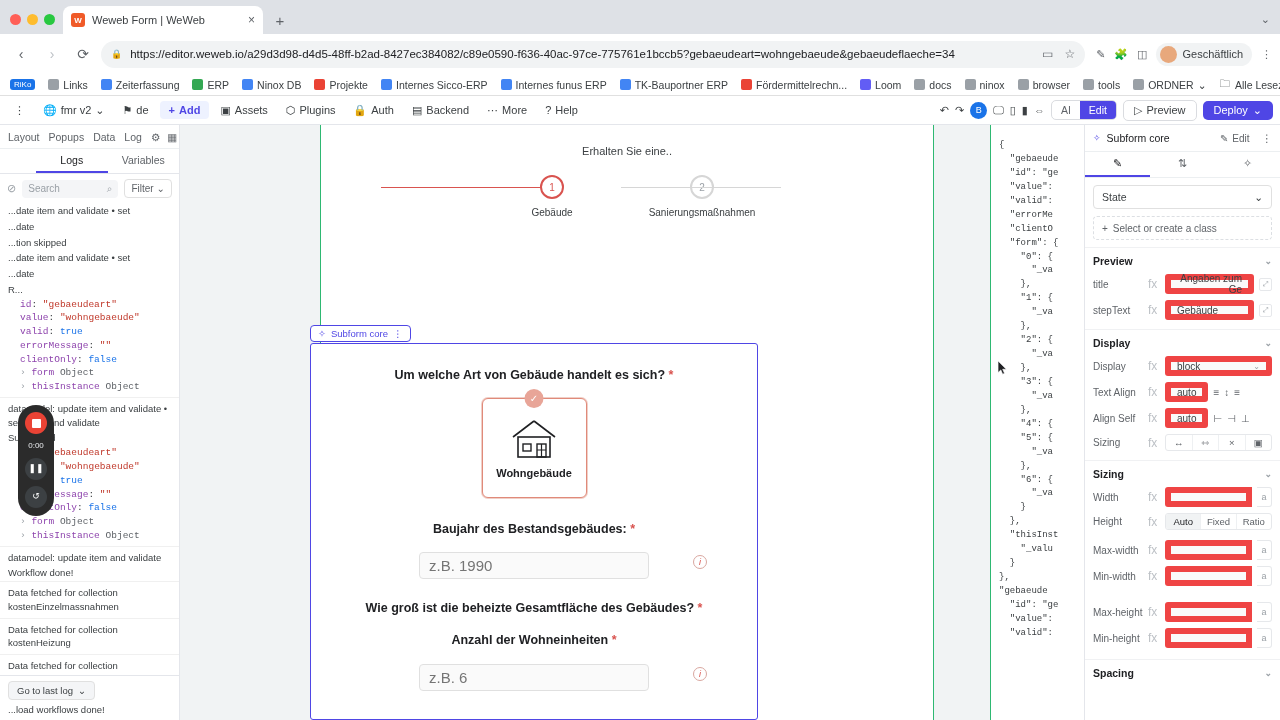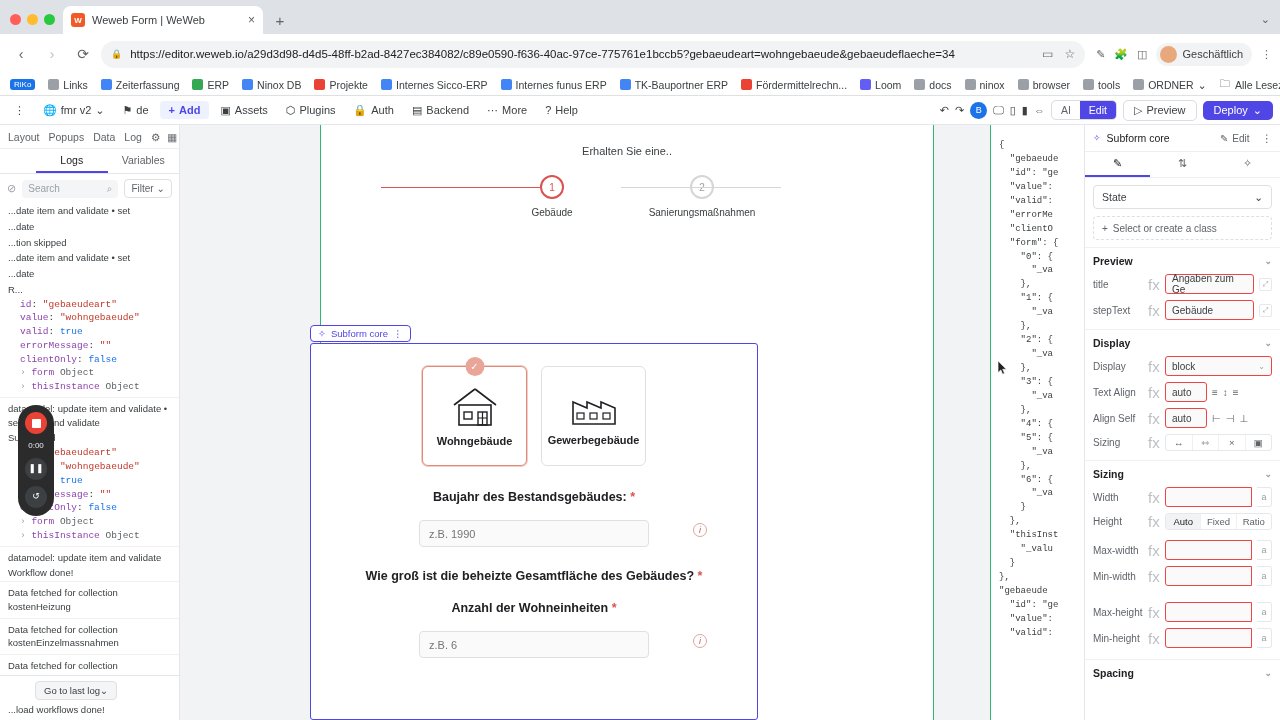--- a/index.html
+++ b/index.html
@@ -100,21 +100,21 @@
     position:absolute; left:18px; top:202px; width:36px; background:#2b2b2b; border-radius:18px;
     display:flex; flex-direction:column; align-items:center; gap:6px; padding:7px 0 8px; color:#fff; z-index:5;
   }
   .rec-btn { width:22px; height:22px; border-radius:50%; background:#ea4335; display:flex; align-items:center; justify-content:center; }
   .rec-sq { width:9px; height:9px; background:#fff; border-radius:1px; }
   .rec-time { font-size:8px; color:#e8eaed; }
   .rec-ic { width:22px; height:22px; border-radius:50%; background:#3c4043; display:flex; align-items:center; justify-content:center; font-size:9px; }
 
   .left-bottom { border-top:1px solid #e4e6eb; padding:5px 8px; font-size:9.5px; color:#3c4043; }
   .goto-btn { background:#f4f5f7; border:1px solid #e0e0e0; border-radius:4px; padding:3px 8px;
-    display:inline-flex; align-items:center; font-size:9.5px;margin-left:27px; }
+    display:inline-flex; gap:5px; align-items:center; font-size:9.5px; }
 
   
   .canvas { flex:1; background:#f1f3f4; position:relative; overflow:hidden; display:flex; }
   .canvas-inner { position:relative; width:100%; height:100%; }
   .page-frame { position:absolute; left:140px; top:0; width:614px; bottom:0; background:#fff;
     border-left:1px solid #2eb872; border-right:1px solid #2eb872; }
   .json-pane { position:absolute; left:810px; top:0; width:110px; bottom:0; background:#fff;
     border-left:1px solid #2eb872; font-family:"Liberation Mono", monospace; font-size:9px; color:#3c4043;
     line-height:1.55; padding:14px 0 0 8px; overflow:hidden; white-space:pre; }
 
@@ -142,21 +142,21 @@
   .tile { width:105px; height:100px; border:1px solid #e0e0e0; border-radius:6px; display:flex;
     flex-direction:column; align-items:center; justify-content:center; gap:8px; position:relative; background:#fff; }
   .tile.selected { border:1.5px solid #e08a7a; box-shadow:0 0 0 1px #f0cfc7; }
   .tile-label { font-size:11px; font-weight:bold; color:#202124; }
   .tile-check { position:absolute; top:-10px; left:50%; transform:translateX(-50%);
     width:19px; height:19px; border-radius:50%; background:#e8a598; color:#fff; font-size:10px;
     display:flex; align-items:center; justify-content:center; }
   .field { width:230px; margin:0 auto 20px; position:relative; }
   .field input {
     width:100%; height:27px; border:1px solid #e0e0e0; border-radius:4px; background:#fafafa;
-    font-size:11px; color:#9aa0a6; padding:0 9px; font-family:"Liberation Sans", sans-serif;
+    font-size:15px; color:#9aa0a6; padding:0 9px; font-family:"Liberation Sans", sans-serif;
   }
   .field .unit { position:absolute; right:8px; top:7px; font-size:9.5px; color:#9aa0a6; }
   .info-i { position:absolute; right:-58px; top:3px; width:14px; height:14px; border-radius:50%;
     border:1px solid #d9a7a0; color:#d9534f; font-size:9px; display:flex; align-items:center; justify-content:center;
     font-style:italic; }
   .qrow { position:relative; }
 
   .cursor { position:absolute; left:818px; top:236px; width:10px; height:14px; z-index:9; }
 
   
@@ -173,23 +173,23 @@
   .select {
     width:100%; height:24px; border:1px solid #e0e0e0; border-radius:4px; display:flex; align-items:center;
     padding:0 8px; font-size:10.5px; color:#3c4043; justify-content:space-between; background:#fff;
   }
   .add-class { width:100%; height:24px; border:1px dashed #dcdfe3; border-radius:4px; display:flex;
     align-items:center; gap:5px; padding:0 8px; font-size:10px; color:#5f6368; margin-top:7px; }
   .sect-head { display:flex; align-items:center; padding:7px 8px 4px; font-size:10.5px; font-weight:bold; color:#202124; }
   .sect-head .chev { margin-left:auto; color:#9aa0a6; font-size:9px; }
   .prow { display:flex; align-items:center; gap:5px; padding:3px 8px; font-size:10px; color:#5f6368; }
   .prow .plabel { width:50px; flex:none; }
-  .prow .pfx { width:12px; flex:none; color:#bdc1c6; font-size:15px; }
-  .pinput { flex:1; height:20px; border:1px solid #ef4444; border-radius:3px; background:#fafafa;
-    display:flex; align-items:center; padding:0 6px; font-size:10px; color:#3c4043; justify-content:space-between; }
+  .prow .pfx { width:12px; flex:none; color:#bdc1c6; font-size:12px; }
+  .pinput { flex:1; height:20px; border:6px solid #ef4444; border-radius:3px; background:#fafafa;
+    display:flex; align-items:center; padding:0 6px; font-size:10px; color:#3c4043; justify-content:space-between;text-align:right; }
   .pinput .caret { color:#9aa0a6; font-size:8px; }
   .pexp { width:13px; height:13px; border:1px solid #e6e8eb; border-radius:2px; color:#9aa0a6; font-size:7px;
     display:flex; align-items:center; justify-content:center; flex:none; }
   .segsm { flex:1; display:flex; border:1px solid #e6e8eb; border-radius:3px; overflow:hidden; }
   .segsm div { flex:1; text-align:center; padding:2px 0; font-size:9.5px; color:#5f6368; border-right:1px solid #eef0f2; }
   .segsm div:last-child { border-right:none; }
   .segsm div.active { background:#f1f3f4; color:#202124; }
   .unitbox { width:15px; height:20px; border:1px solid #e6e8eb; border-left:none; border-radius:0 3px 3px 0;
     display:flex; align-items:center; justify-content:center; font-size:9px; color:#9aa0a6; flex:none; }
   .pinput.with-unit { border-radius:3px 0 0 3px; }
@@ -474,22 +474,22 @@
           </div>
           <div class="kv log-mono">
             <span style="color:#9aa0a6;">›</span>
             <span class="k-key">thisInstance</span><span> </span><span class="k-obj">Object</span>
           </div>
 
           <div class="log-sep"></div>
           <div class="log-line">datamodel: update item and validate</div>
           <div class="log-line">Workflow done!</div>
 
+          <div class="log-fetch">Data fetched for collection kostenEinzelmassnahmen</div>
           <div class="log-fetch">Data fetched for collection  kostenHeizung</div>
-          <div class="log-fetch">Data fetched for collection kostenEinzelmassnahmen</div>
           <div class="log-fetch">Data fetched for collection korrekturfaktorenDachneigung</div>
 
         </div>
 
         <div class="left-bottom">
           <div class="goto-btn">
             <span>Go to last log</span>
             <span>⌄</span>
           </div>
           <div style="margin-top:4px;">...load workflows done!</div>
@@ -516,42 +516,37 @@
             </div>
           </div>
 
           <div class="subform-tag">
             <span>✧</span>
             <span>Subform core</span>
             <span>⋮</span>
           </div>
 
           <div class="form-box">
+            <div class="q">
+              <span>Um welche Art von Gebäude handelt es sich?</span>
+              <span class="req">*</span>
+            </div>
 
             <div class="tiles">
               <div class="tile selected">
                 <div class="tile-check">✓</div>
                 <svg width="50" height="42" viewBox="0 0 50 42">
                   <path d="M25 4 L46 20 M25 4 L4 20" fill="none" stroke="#202124" stroke-width="1.6"></path>
                   <rect x="9" y="20" width="32" height="20" fill="none" stroke="#202124" stroke-width="1.6"></rect>
                   <rect x="14" y="27" width="8" height="7" fill="none" stroke="#202124" stroke-width="1.4"></rect>
                   <rect x="28" y="27" width="9" height="13" fill="none" stroke="#202124" stroke-width="1.4"></rect>
                   <line x1="28" y1="33" x2="37" y2="33" stroke="#202124" stroke-width="1.2"></line>
                   <line x1="32.5" y1="27" x2="32.5" y2="40" stroke="#202124" stroke-width="1.2"></line>
                 </svg>
                 <div class="tile-label">Wohngebäude</div>
-              </div>
-              <div class="tile">
-                <svg width="54" height="40" viewBox="0 0 54 40">
-                  <path d="M6 38 V16 L20 22 V16 L34 22 V16 L48 22 V38 Z" fill="none" stroke="#202124" stroke-width="1.6"></path>
-                  <rect x="10" y="27" width="7" height="6" fill="none" stroke="#202124" stroke-width="1.2"></rect>
-                  <rect x="23" y="27" width="7" height="6" fill="none" stroke="#202124" stroke-width="1.2"></rect>
-                  <rect x="36" y="27" width="7" height="6" fill="none" stroke="#202124" stroke-width="1.2"></rect>
-                </svg>
-                <div class="tile-label">Gewerbegebäude</div>
               </div>
             </div>
 
             <div class="qrow">
               <div class="q">
                 <span>Baujahr des Bestandsgebäudes:</span>
                 <span class="req">*</span>
               </div>
               <div class="field">
                 <input placeholder="z.B. 1990" style="">

